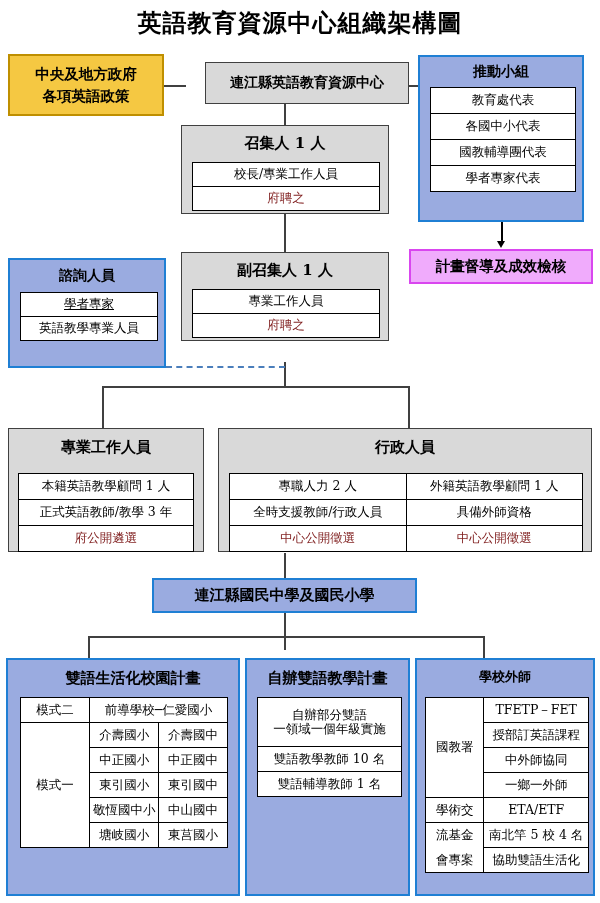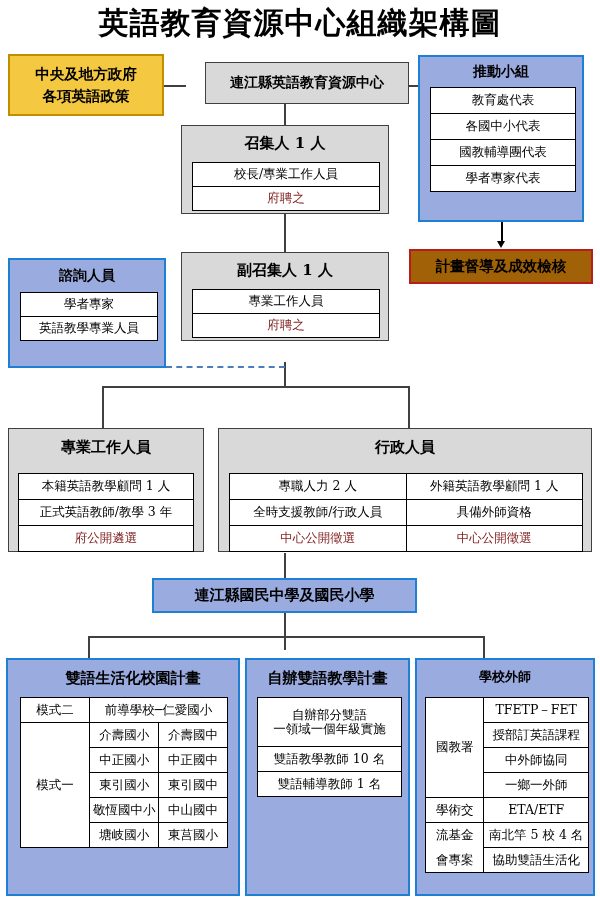--- a/index.html
+++ b/index.html
@@ -19,42 +19,42 @@
     background: #ffffff;
   }
 
   
   #chart-title {
     position: absolute;
     left: 0;
     top: 6px;
     width: 600px;
     text-align: center;
-    font-size: 30px;
+    font-size: 24px;
     font-weight: bold;
     letter-spacing: 1px;
     line-height: 34px;
   }
 
   
   .box {
     position: absolute;
     box-sizing: border-box;
   }
   .gray-box {
     background: #d9d9d9;
     border: 1.5px solid #404040;
   }
   .yellow-box {
     background: #f5c842;
     border: 2px solid #bf8f00;
   }
   .orange-box {
-    background: #a16207;
-    border: 2px solid #b91c1c;
+    background: #f0abfc;
+    border: 2px solid #d946ef;
   }
   .blue-panel {
     background: #9aabe0;
     border: 2px solid #1f7fd4;
   }
   .blue-bar {
     background: #9aabe0;
     border: 2px solid #1f7fd4;
   }
 
@@ -203,21 +203,21 @@
   <div class="box orange-box" style="left:409px; top:249px; width:184px; height:35px;">
     <div class="center-line" style="font-size:14.5px;">計畫督導及成效檢核</div>
   </div>
 
   <div class="box blue-panel" style="left:8px; top:258px; width:158px; height:110px;">
     <div class="box-title" style="margin-top:7px;">諮詢人員</div>
     <div style="position:absolute; left:10px; top:32px; width:138px;">
       <table class="inner">
         <tbody>
             <tr>
-              <td style="height:21px;">學者專家</td>
+              <td style="height:21px;text-decoration:underline;">學者專家</td>
             </tr>
         <tr>
               <td style="height:21px;">英語教學專業人員</td>
             </tr>
       </tbody>
         </table>
     </div>
   </div>
 
   <div class="box gray-box" style="left:181px; top:252px; width:208px; height:89px;">

